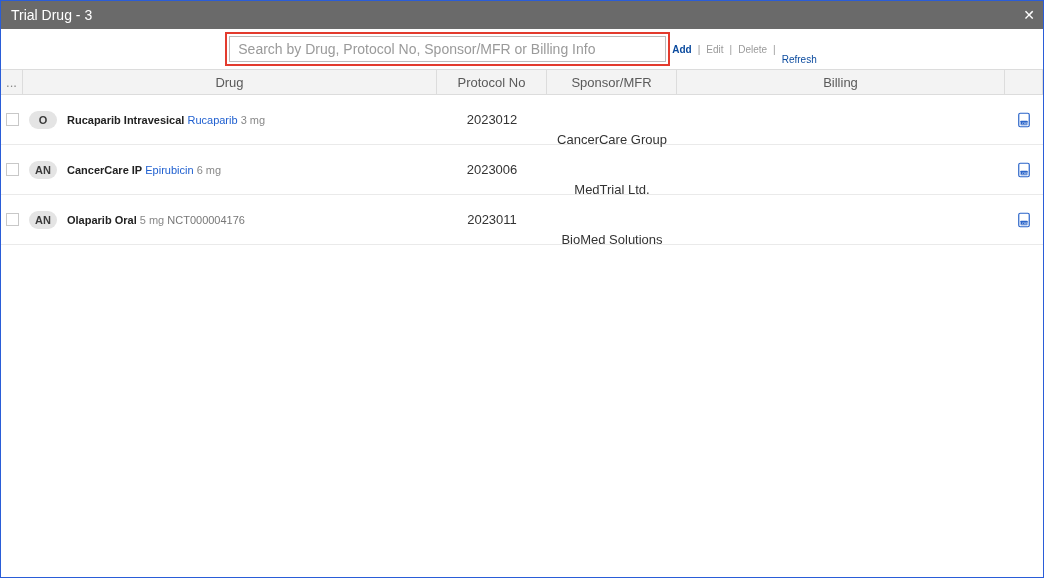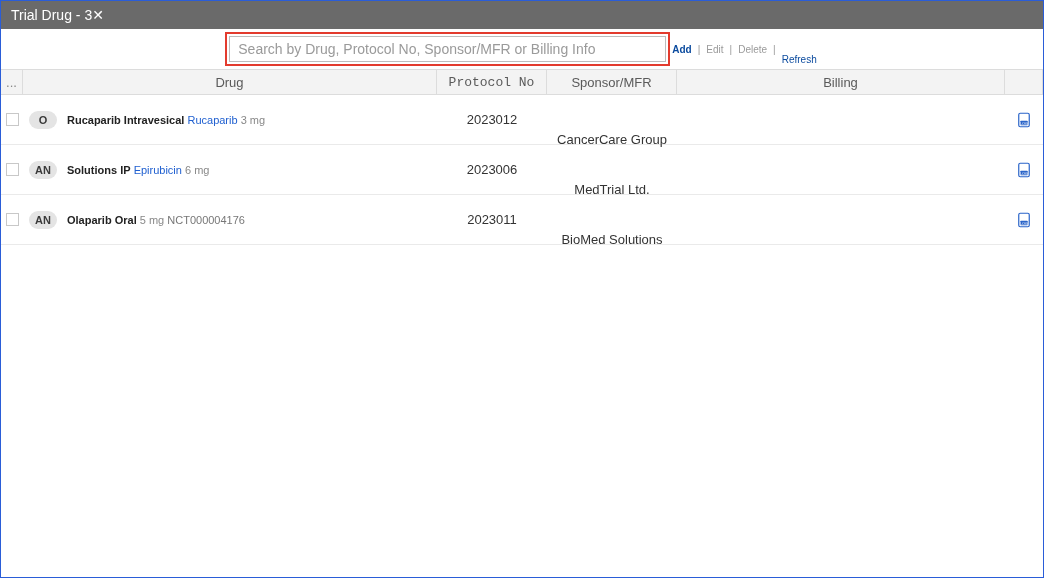--- a/index.html
+++ b/index.html
@@ -12,20 +12,21 @@
     width: 1044px;
     height: 578px;
     overflow: hidden;
   }
   .titlebar {
     height: 28px;
     background: #6a6a6a;
     color: #fff;
     display: flex;
     align-items: center;
+    justify-content: space-between;
     padding-left: 10px;
     padding-right: 8px;
     font-size: 14px;
   }
   .close-x {
     color: #fff;
     cursor: pointer;
     font-size: 14px;
     font-weight: 300;
   }
@@ -69,21 +70,21 @@
     font-size: 13px;
   }
   .col-headers .hcell {
     border-right: 1px solid #dcdcdc;
     display: flex;
     align-items: center;
     justify-content: center;
   }
   .col-dots { width: 22px; color: #888; justify-content: center; }
   .col-drug { width: 414px; }
-  .col-proto { width: 110px; font-family: Liberation Mono, monospace; }
+  .col-proto { width: 110px; }
   .col-sponsor { width: 130px; }
   .col-billing { width: 328px; }
   .col-log { flex: 1; border-right: none; }
   .row {
     display: flex;
     align-items: center;
     height: 50px;
     border-bottom: 1px solid #eaeaea;
     background: #fff;
   }
@@ -171,21 +172,21 @@
   <text x="12" y="18" font-size="5" fill="#fff" text-anchor="middle" font-family="Arial">LOG</text>
 </svg>
       </div>
     </div>
     <div class="row">
       <div class="cell cell-check">
         <input type="checkbox" style="">
       </div>
       <div class="cell cell-drug">
         <span class="badge">AN</span>
-        <span class="drug-text"><span class="name">Solutions IP</span> <span class="link">Epirubicin</span> <span class="dose">6 mg</span></span>
+        <span class="drug-text"><span class="name">CancerCare IP</span> <span class="link">Epirubicin</span> <span class="dose">6 mg</span></span>
       </div>
       <div class="cell cell-proto">2023006</div>
       <div class="cell cell-sponsor">MedTrial Ltd.</div>
       <div class="cell cell-billing"></div>
       <div class="cell cell-log log-icon">
         <svg width="18" height="18" viewBox="0 0 24 24">
   <rect x="5" y="3" width="14" height="18" rx="2" fill="none" stroke="#2a64c9" stroke-width="1.6"></rect>
   <rect x="7" y="13" width="10" height="6" rx="1" fill="#2a64c9"></rect>
   <text x="12" y="18" font-size="5" fill="#fff" text-anchor="middle" font-family="Arial">LOG</text>
 </svg>

